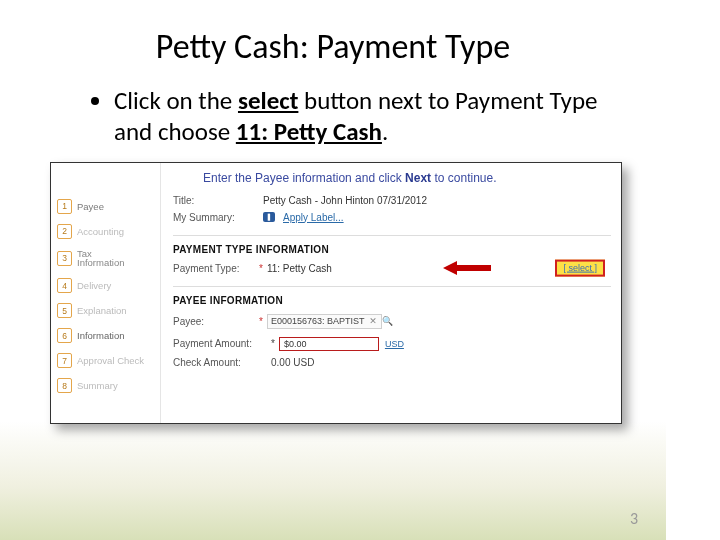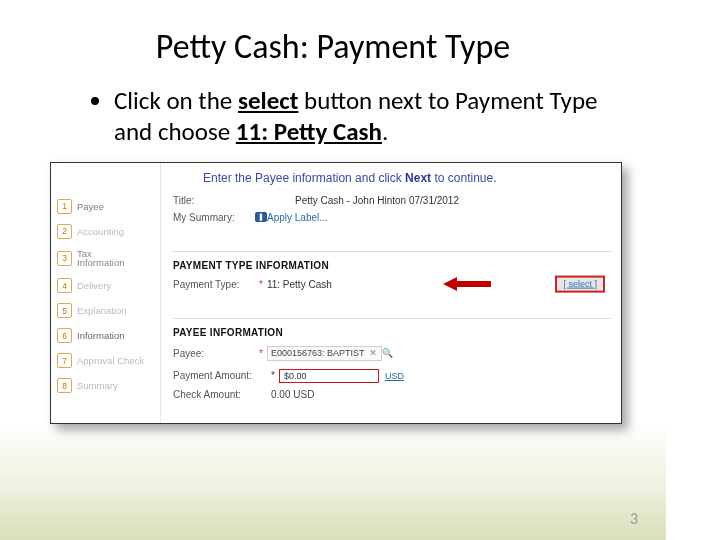--- a/index.html
+++ b/index.html
@@ -93,47 +93,46 @@
   .instr {
     font-size: 12px;
     color: #3a4aa0;
     margin: 2px 0 10px 30px;
   }
   .instr b { color: #2a3a90; }
 
   .row {
     display: flex;
     align-items: center;
-    gap: 0;
+    gap: 8px;
     margin: 6px 0;
     font-size: 10px;
   }
   .row .label {
     width: 82px;
     color: #555;
   }
   .row .value {
     color: #333;
-    margin-left: 40px;
-  }
-  .link { color: #2a6aa8; cursor: pointer; text-align: right; }
+  }
+  .link { color: #2a6aa8; text-decoration: underline; cursor: pointer; text-align: right; }
   .blue-lozenge {
     display: inline-flex;
     align-items: center;
     justify-content: center;
     width: 12px;
     height: 10px;
     background: #2a5a9c;
     border-radius: 2px;
     color: #fff;
     font-size: 7px;
   }
 
   .section-head {
-    margin: 28px 0 6px 0;
+    margin: 12px 0 6px 0;
     font-weight: 700;
     color: #111;
     font-size: 10px;
     letter-spacing: 0.3px;
     border-top: 1px solid #ddd;
     padding-top: 8px;
   }
 
   .pt-row {
     display: flex;
@@ -168,21 +167,21 @@
 
   .select-btn {
     position: absolute;
     right: 6px;
     top: 50%;
     transform: translateY(-50%);
     border: 2.5px solid #d02020;
     padding: 1px 6px;
     font-size: 9px;
     color: #3b6fb5;
-    background: #e5e5e5;
+    background: #fde047;
     line-height: 1.2;
   }
   .select-btn span { text-decoration: underline; }
 
   .payee-row {
     display: flex;
     align-items: center;
     margin: 8px 0;
     font-size: 10px;
     position: relative;

